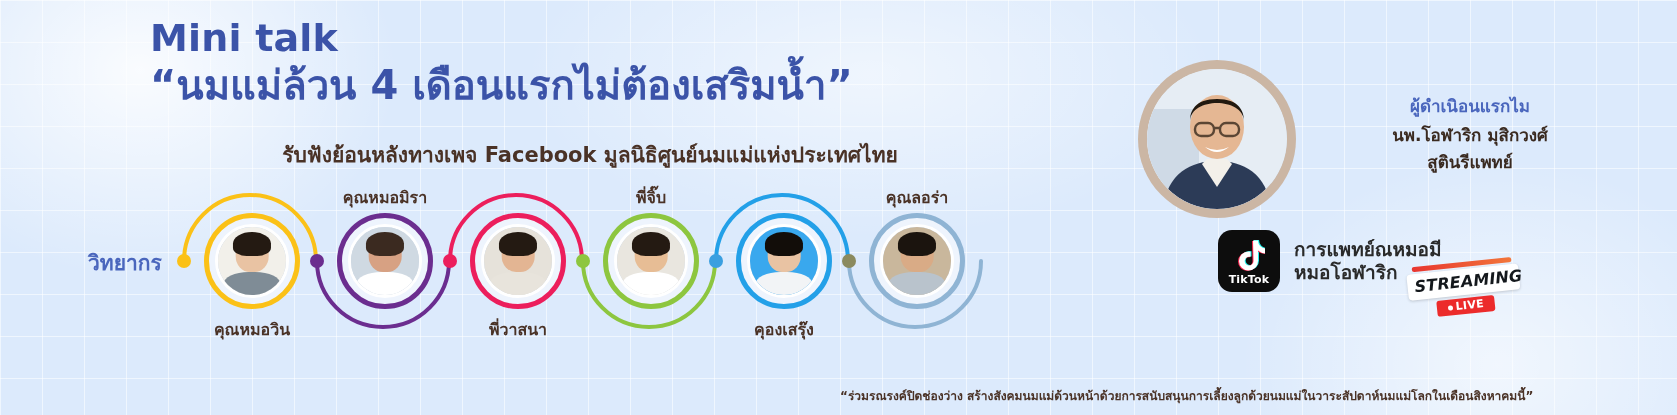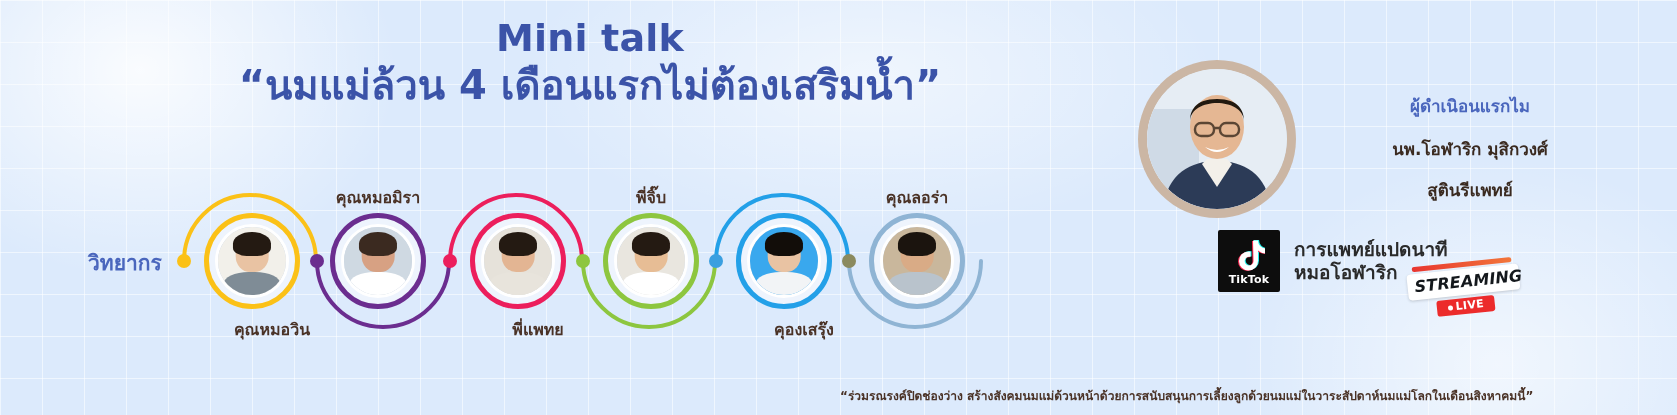--- a/index.html
+++ b/index.html
@@ -26,21 +26,21 @@
   .glow-a { left: -120px; top: -140px; width: 520px; height: 420px;
     background: radial-gradient(ellipse at center, rgba(255,255,255,.85), rgba(255,255,255,0) 70%); }
   .glow-b { left: 520px; top: -90px; width: 700px; height: 330px;
     background: radial-gradient(ellipse at center, rgba(255,255,255,.55), rgba(255,255,255,0) 70%); }
   .glow-c { right: -80px; bottom: -160px; width: 520px; height: 420px;
     background: radial-gradient(ellipse at center, rgba(255,255,255,.6), rgba(255,255,255,0) 70%); }
 
   
   .headline {
     position: absolute; left: 150px; top: 16px; width: 880px;
-    text-align: center;
+    text-align: left;
     color: #3b53a8;
     font-weight: bold;
     line-height: 1.16;
   }
   .headline .l1 { font-size: 38px; letter-spacing: .2px; }
   .headline .l2 { font-size: 40px; margin-top: 2px; white-space: nowrap; }
   .subhead {
     position: absolute; left: 150px; top: 138px; width: 880px;
     text-align: center;
     color: #4a3226;
@@ -68,21 +68,21 @@
     overflow: hidden; position: relative;
     border: 3px solid #ffffff;
     background: #cdd9e8;
   }
   .spk .name {
     position: absolute; left: 50%; transform: translateX(-50%);
     white-space: nowrap;
     font-size: 16px; font-weight: bold; color: #4a3226;
   }
   .spk .name.above { top: -28px; }
-  .spk .name.below { top: 104px; margin-left: 20px; }
+  .spk .name.below { top: 104px; }
 
   
   .face { position: absolute; inset: 0; }
   .face .bg { position: absolute; inset: 0; }
   .face .head {
     position: absolute; left: 50%; top: 14%; transform: translateX(-50%);
     width: 48%; height: 52%; border-radius: 48% 48% 44% 44%;
     background: #e9c3a3;
   }
   .face .hair {
@@ -106,26 +106,26 @@
     width: 140px; height: 140px; border-radius: 50%;
     overflow: hidden; position: relative;
     background: linear-gradient(160deg,#e9eff6,#c9d6e4);
   }
   .host-text {
     position: absolute; left: 1310px; top: 92px; width: 320px;
     text-align: center;
   }
   .host-role { color: #4a66bd; font-size: 17px; font-weight: bold; }
   .host-name { color: #4a3226; font-size: 30px; font-weight: bold; margin-top: 1px; }
-  .host-sub  { color: #3a2a20; font-size: 17px; font-weight: bold; line-height: 1.25; margin-top: 20px; }
+  .host-sub  { color: #3a2a20; font-size: 17px; font-weight: bold; line-height: 1.25; margin-top: 6px; }
 
   
   .tiktok-row { position: absolute; left: 1218px; top: 230px; display: flex; align-items: center; gap: 14px; }
   .tiktok-logo {
-    width: 62px; height: 62px; border-radius: 2px; background: #0d0d0d;
+    width: 62px; height: 62px; border-radius: 14px; background: #0d0d0d;
     position: relative; flex: none;
   }
   .tiktok-logo .note-c { position: absolute; left: 17px; top: 9px; width: 30px; height: 32px; }
   .tiktok-logo .tt-word {
     position: absolute; left: 0; right: 0; bottom: 6px; text-align: center;
     color: #fff; font-size: 11px; font-weight: bold; letter-spacing: .2px;
   }
   .tiktok-text { color: #2a2a2a; font-size: 19px; font-weight: bold; line-height: 1.22; }
 
   .stream-badge {
@@ -171,20 +171,21 @@
 <div id="stage">
 
   <div class="glow glow-a"></div>
   <div class="glow glow-b"></div>
   <div class="glow glow-c"></div>
 
   <div class="headline">
     <div class="l1">Mini talk</div>
     <div class="l2">“นมแม่ล้วน 4 เดือนแรกไม่ต้องเสริมน้ำ”</div>
   </div>
+  <div class="subhead">รับฟังย้อนหลังทางเพจ Facebook มูลนิธิศูนย์นมแม่แห่งประเทศไทย</div>
 
   <div class="rail-label">วิทยากร</div>
   <div class="rail">
     <svg class="arcs" viewBox="0 0 1060 160" preserveAspectRatio="none" id="arc-svg">
         <path d="M 849 76 A 66 66 0 0 0 981 76" fill="none" stroke="#8fb4d4" stroke-width="4" stroke-linecap="round"></path>
         <path d="M 716 76 A 66 66 0 0 1 848 76" fill="none" stroke="#23a0e8" stroke-width="4" stroke-linecap="round"></path>
         <path d="M 583 76 A 66 66 0 0 0 715 76" fill="none" stroke="#8dc63f" stroke-width="4" stroke-linecap="round"></path>
         <path d="M 450 76 A 66 66 0 0 1 582 76" fill="none" stroke="#ec1e5c" stroke-width="4" stroke-linecap="round"></path>
         <path d="M 317 76 A 66 66 0 0 0 449 76" fill="none" stroke="#6b2d8f" stroke-width="4" stroke-linecap="round"></path>
         <path d="M 184 76 A 66 66 0 0 1 316 76" fill="none" stroke="#fbc117" stroke-width="4" stroke-linecap="round"></path>
@@ -202,21 +203,21 @@
               <div class="face">
                 <div class="bg" style="background:#f2f0ea"></div>
                 <div class="body" style="background:#7f8c96"></div>
                 <div class="head" style="background:#e9c3a3"></div>
                 <div class="hair" style="background:#241a12"></div>
               </div>
             </div>
           </div>
           <div class="name below">คุณหมอวิน</div>
         </div>
-        <div class="spk" style="left: 330px;">
+        <div class="spk" style="left: 337px;">
           <div class="ring" style="border: 5px solid rgb(107, 45, 143);">
             <div class="inner">
               <div class="face">
                 <div class="bg" style="background:#cfd9e2"></div>
                 <div class="body" style="background:#ffffff"></div>
                 <div class="head" style="background:#d7a183"></div>
                 <div class="hair" style="background:#3b2a20"></div>
               </div>
             </div>
           </div>
@@ -226,21 +227,21 @@
           <div class="ring" style="border: 5px solid rgb(236, 30, 92);">
             <div class="inner">
               <div class="face">
                 <div class="bg" style="background:#e6e2da"></div>
                 <div class="body" style="background:#e8e4dc"></div>
                 <div class="head" style="background:#e3b593"></div>
                 <div class="hair" style="background:#241a12"></div>
               </div>
             </div>
           </div>
-          <div class="name below">พี่แพทย</div>
+          <div class="name below">พี่วาสนา</div>
         </div>
         <div class="spk" style="left: 603px;">
           <div class="ring" style="border: 5px solid rgb(141, 198, 63);">
             <div class="inner">
               <div class="face">
                 <div class="bg" style="background:#e9e6df"></div>
                 <div class="body" style="background:#ffffff"></div>
                 <div class="head" style="background:#e7bd95"></div>
                 <div class="hair" style="background:#241a12"></div>
               </div>
@@ -309,21 +310,21 @@
   <div class="tiktok-row">
     <div class="tiktok-logo">
       <svg class="note-c" viewBox="0 0 30 32">
         <path d="M21 1 h5 a8 8 0 0 0 8 8 v5 a13 13 0 0 1 -8 -3 v10.5 a9.5 9.5 0 1 1 -9.5 -9.5 q1 0 2 .2 v5.2 a4.4 4.4 0 1 0 3 4.1 Z" transform="translate(-2,0)" fill="#25f4ee"></path>
         <path d="M23 1 h5 a8 8 0 0 0 8 8 v5 a13 13 0 0 1 -8 -3 v10.5 a9.5 9.5 0 1 1 -9.5 -9.5 q1 0 2 .2 v5.2 a4.4 4.4 0 1 0 3 4.1 Z" transform="translate(-6,1)" fill="#fe2c55"></path>
         <path d="M22 1 h5 a8 8 0 0 0 8 8 v5 a13 13 0 0 1 -8 -3 v10.5 a9.5 9.5 0 1 1 -9.5 -9.5 q1 0 2 .2 v5.2 a4.4 4.4 0 1 0 3 4.1 Z" transform="translate(-4,0.5)" fill="#ffffff"></path>
       </svg>
       <div class="tt-word">TikTok</div>
     </div>
     <div class="tiktok-text">
-      <div>การแพทย์แปดนาที</div>
+      <div>การแพทย์ณหมอมี</div>
       <div>หมอโอฬาริก</div>
     </div>
   </div>
 
   <div class="stream-badge">
     <div class="bar"></div>
     <div class="plate">STREAMING</div>
     <div class="live">
       <span class="dot"></span><span>LIVE</span>
     </div>

